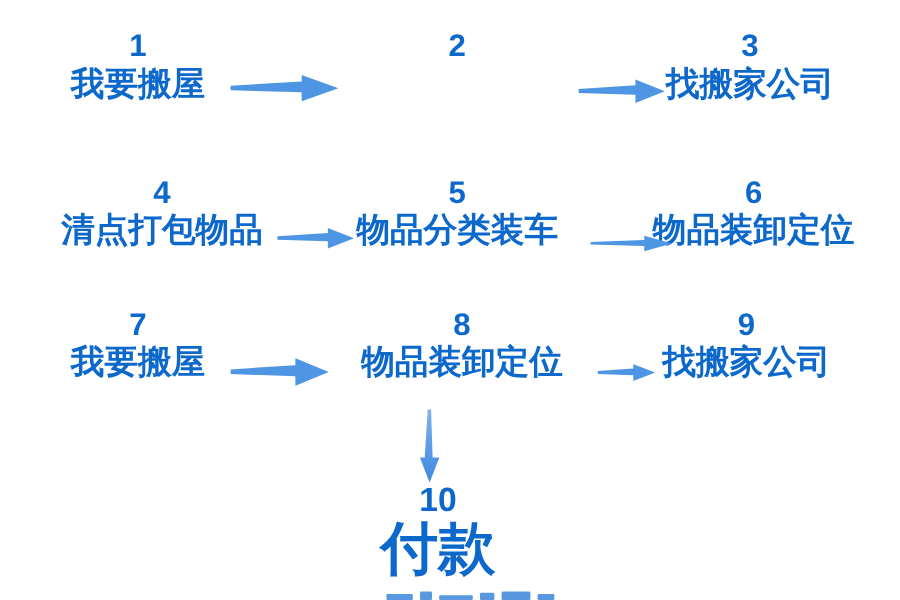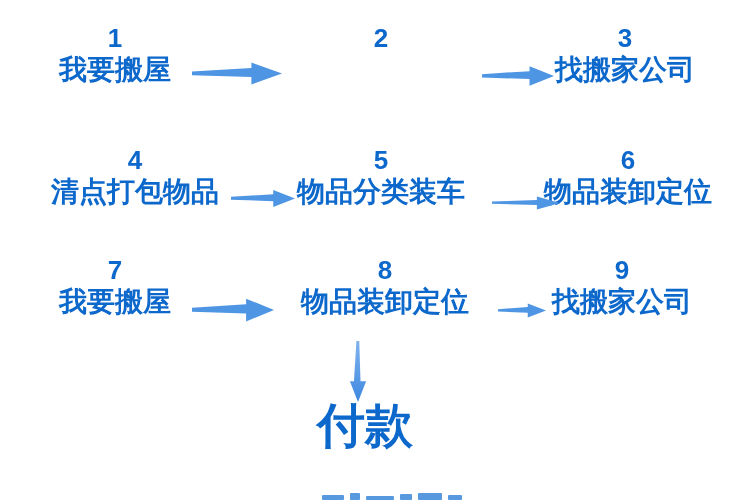--- a/index.html
+++ b/index.html
@@ -97,20 +97,21 @@
   </div>
   <div class="step" id="s8">
     <span class="num">8</span>
     <span class="lbl">物品装卸定位</span>
   </div>
   <div class="step" id="s9">
     <span class="num">9</span>
     <span class="lbl">找搬家公司</span>
   </div>
   <div class="step" id="s10">
+    <span class="num">10</span>
     <span class="lbl">付款</span>
   </div>
 
   <div class="arrow" id="a1">
     <svg viewBox="0 0 100 32" preserveAspectRatio="none" aria-hidden="true">
       <polygon fill="currentColor" points="0,13.5 66,9.5 66,3 100,16 66,29 66,20 0,18"></polygon>
     </svg>
   </div>
   <div class="arrow" id="a2">
     <svg viewBox="0 0 100 32" preserveAspectRatio="none" aria-hidden="true">

